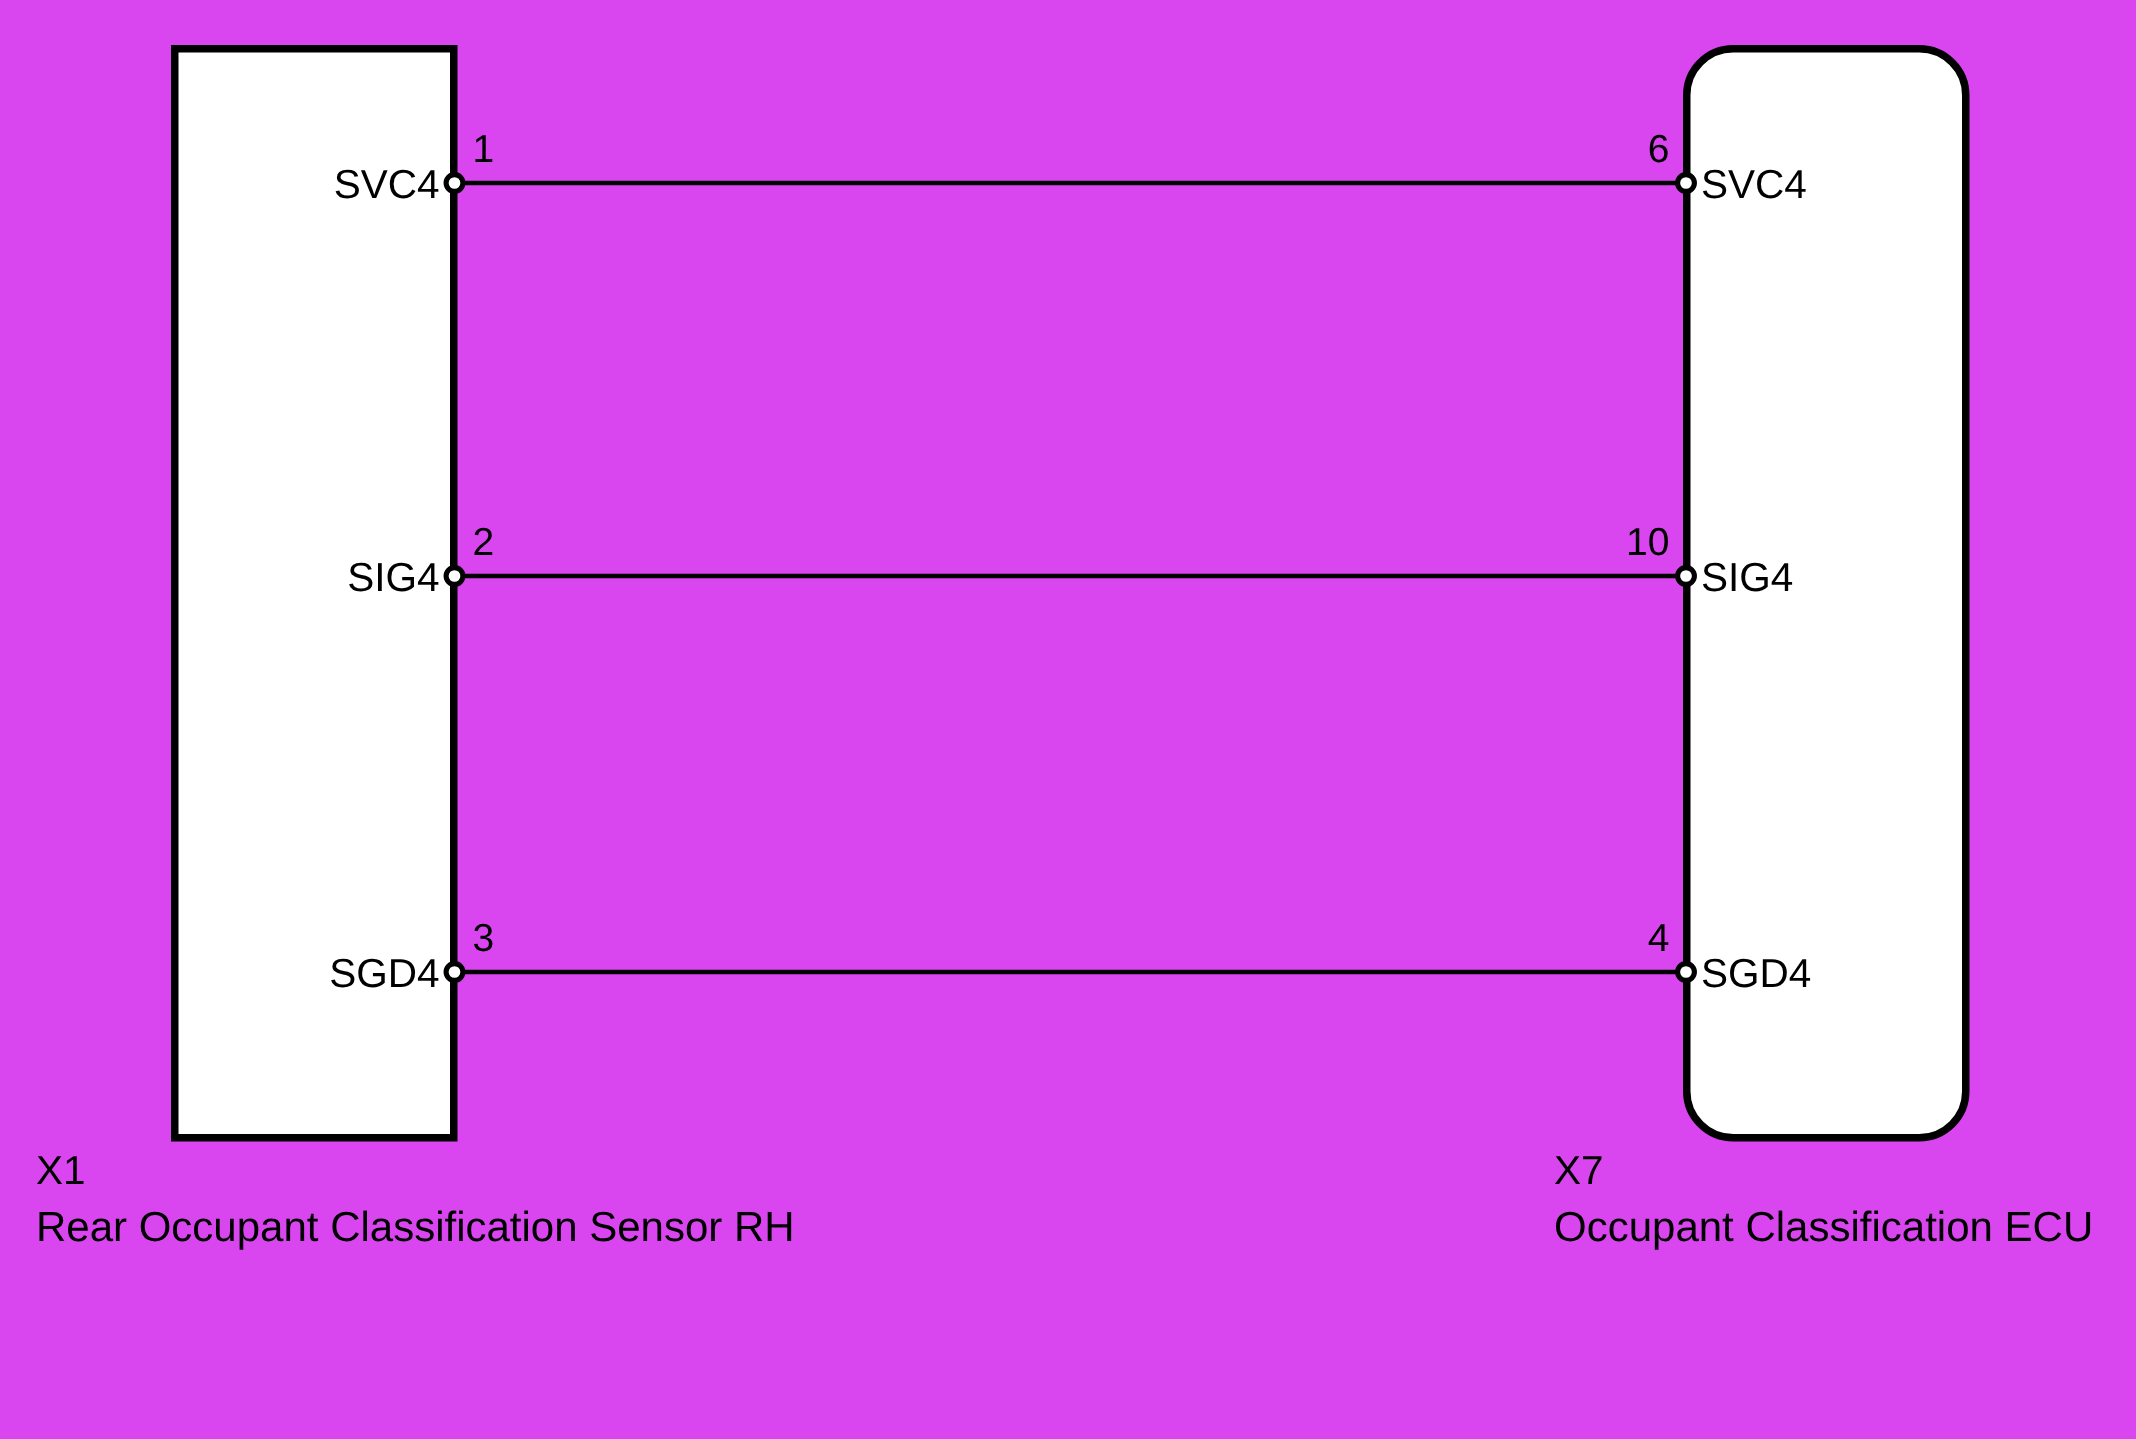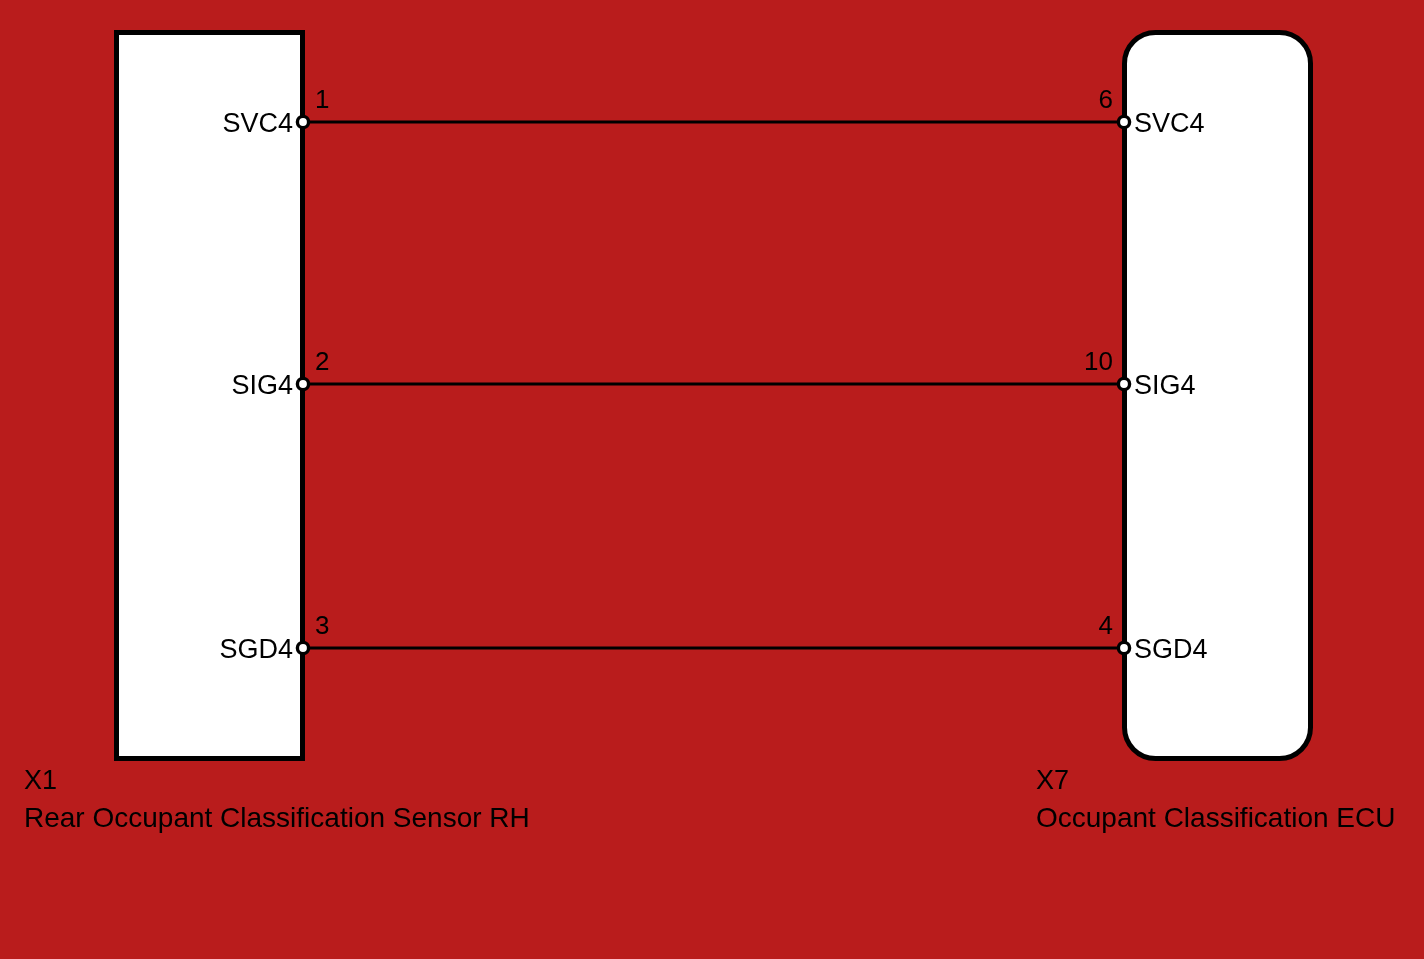--- a/index.html
+++ b/index.html
@@ -8,21 +8,21 @@
     background: #ffffff;
   }
   body {
     font-family: "Liberation Sans", sans-serif;
     color: #000000;
   }
   #diagram-root {
     position: relative;
     width: 1424px;
     height: 959px;
-    background: #b91c1c;
+    background: #d946ef;
     overflow: hidden;
   }
   #wiring-svg {
     position: absolute;
     left: 0;
     top: 0;
     width: 1424px;
     height: 959px;
     display: block;
   }

